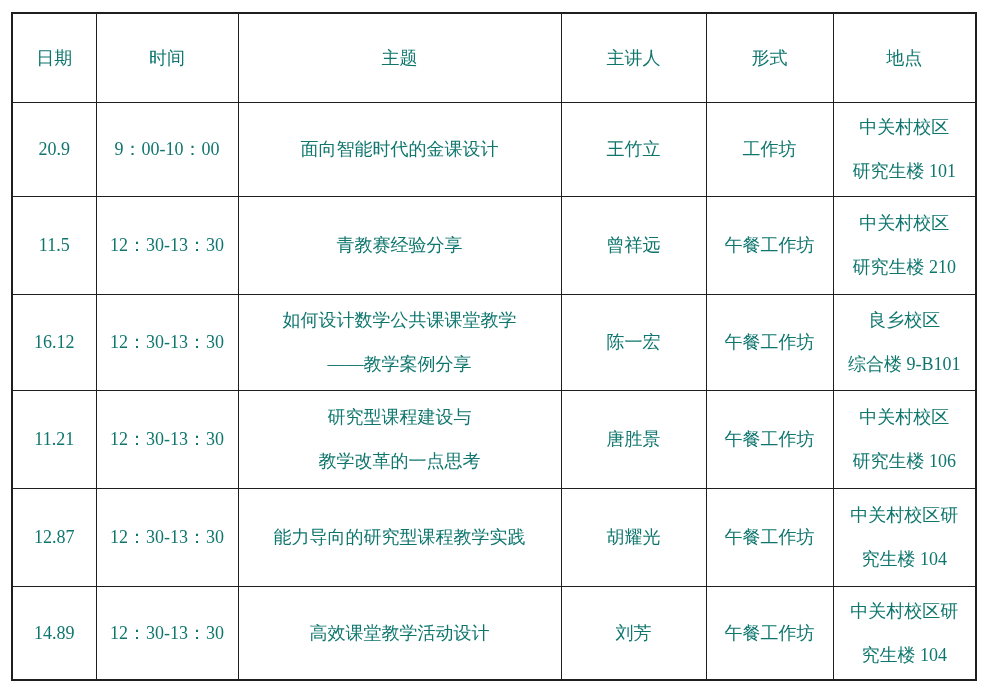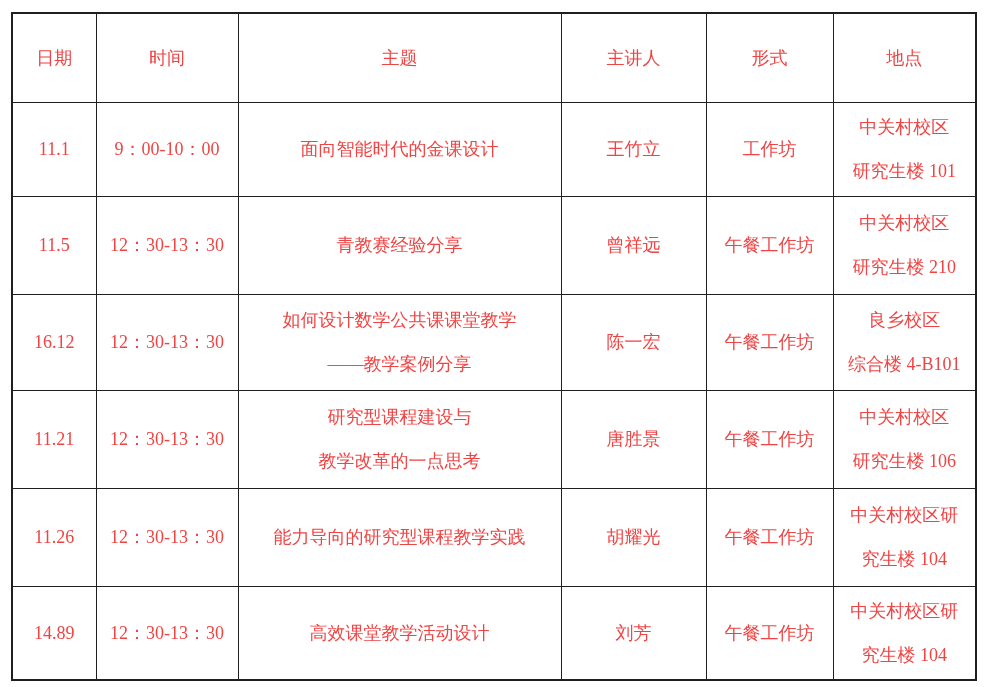--- a/index.html
+++ b/index.html
@@ -28,21 +28,21 @@
     border: 2px solid #1f1f1f;
   }
   table.schedule th,
   table.schedule td {
     border: 1px solid #1f1f1f;
     padding: 0 2px;
     text-align: center;
     vertical-align: middle;
     font-size: 18px;
     font-weight: normal;
-    color: #ef4444;
+    color: #0f766e;
     white-space: pre-line;
     line-height: 44px;
     overflow: hidden;
   }
   
   col.c1 { width: 84px; }
   col.c2 { width: 142px; }
   col.c3 { width: 323px; }
   col.c4 { width: 145px; }
   col.c5 { width: 127px; }
@@ -74,21 +74,21 @@
         <th>日期</th>
         <th>时间</th>
         <th>主题</th>
         <th>主讲人</th>
         <th>形式</th>
         <th>地点</th>
       </tr>
     </thead>
     <tbody>
       <tr>
-        <td>11.1</td>
+        <td>20.9</td>
         <td>9：00-10：00</td>
         <td>面向智能时代的金课设计</td>
         <td>王竹立</td>
         <td>工作坊</td>
         <td>中关村校区
 研究生楼 101</td>
       </tr>
       <tr>
         <td>11.5</td>
         <td>12：30-13：30</td>
@@ -99,34 +99,34 @@
 研究生楼 210</td>
       </tr>
       <tr>
         <td>16.12</td>
         <td>12：30-13：30</td>
         <td>如何设计数学公共课课堂教学
 ——教学案例分享</td>
         <td>陈一宏</td>
         <td>午餐工作坊</td>
         <td>良乡校区
-综合楼 4-B101</td>
+综合楼 9-B101</td>
       </tr>
       <tr>
         <td>11.21</td>
         <td>12：30-13：30</td>
         <td>研究型课程建设与
 教学改革的一点思考</td>
         <td>唐胜景</td>
         <td>午餐工作坊</td>
         <td>中关村校区
 研究生楼 106</td>
       </tr>
       <tr>
-        <td>11.26</td>
+        <td>12.87</td>
         <td>12：30-13：30</td>
         <td>能力导向的研究型课程教学实践</td>
         <td>胡耀光</td>
         <td>午餐工作坊</td>
         <td>中关村校区研
 究生楼 104</td>
       </tr>
       <tr>
         <td>14.89</td>
         <td>12：30-13：30</td>

